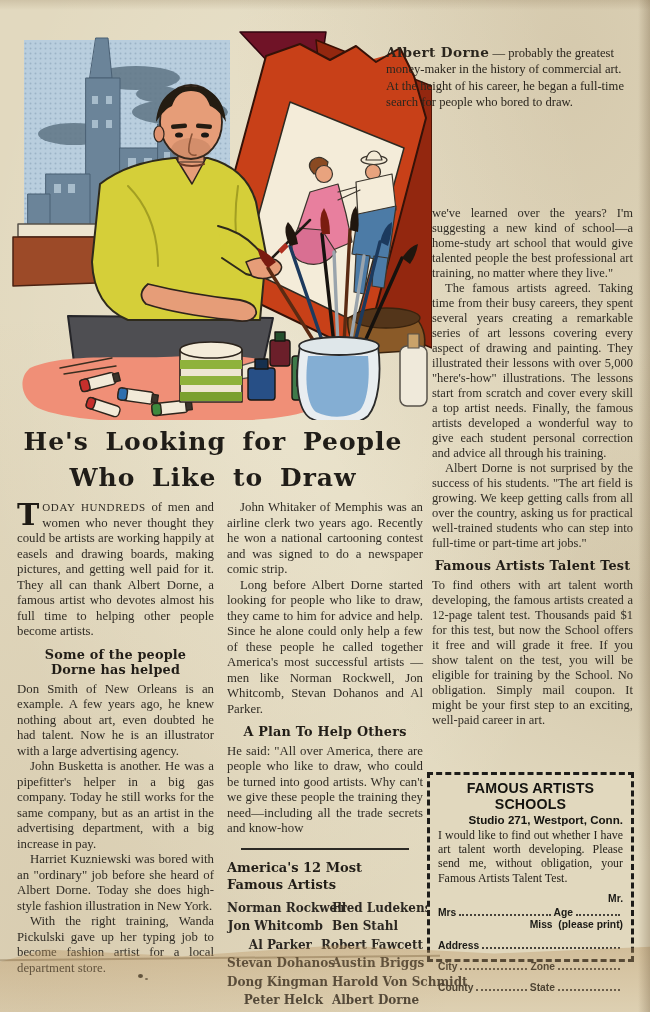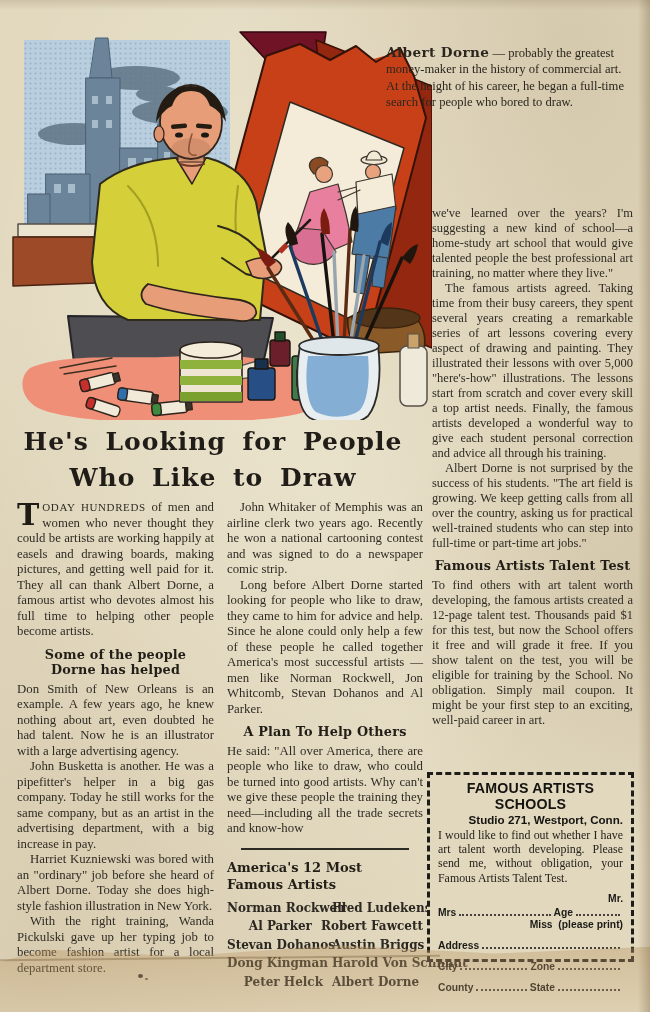--- a/index.html
+++ b/index.html
@@ -275,20 +275,24 @@
     <h3 class="subhead">A Plan To Help Others</h3>
     <p>He said: "All over America, there are people who like to draw, who could be turned into good artists. Why can't we give these people the training they need—including all the trade secrets and know-how</p>
     <div class="divider"></div>
     <h3 class="artists-head"><span>America's 12 Most</span><br><span>Famous Artists</span></h3>
     <div class="artists">
       <div class="row">
           <span class="l">Norman Rockwell</span>
           <span class="r">Fred Ludekens</span>
         </div>
       <div class="row">
+          <span class="l">Jon Whitcomb</span>
+          <span class="r">Ben Stahl</span>
+        </div>
+      <div class="row">
           <span class="l">Al Parker</span>
           <span class="r">Robert Fawcett</span>
         </div>
       <div class="row">
           <span class="l">Stevan Dohanos</span>
           <span class="r">Austin Briggs</span>
         </div>
       <div class="row">
           <span class="l">Dong Kingman</span>
           <span class="r">Harold Von Schmidt</span>

